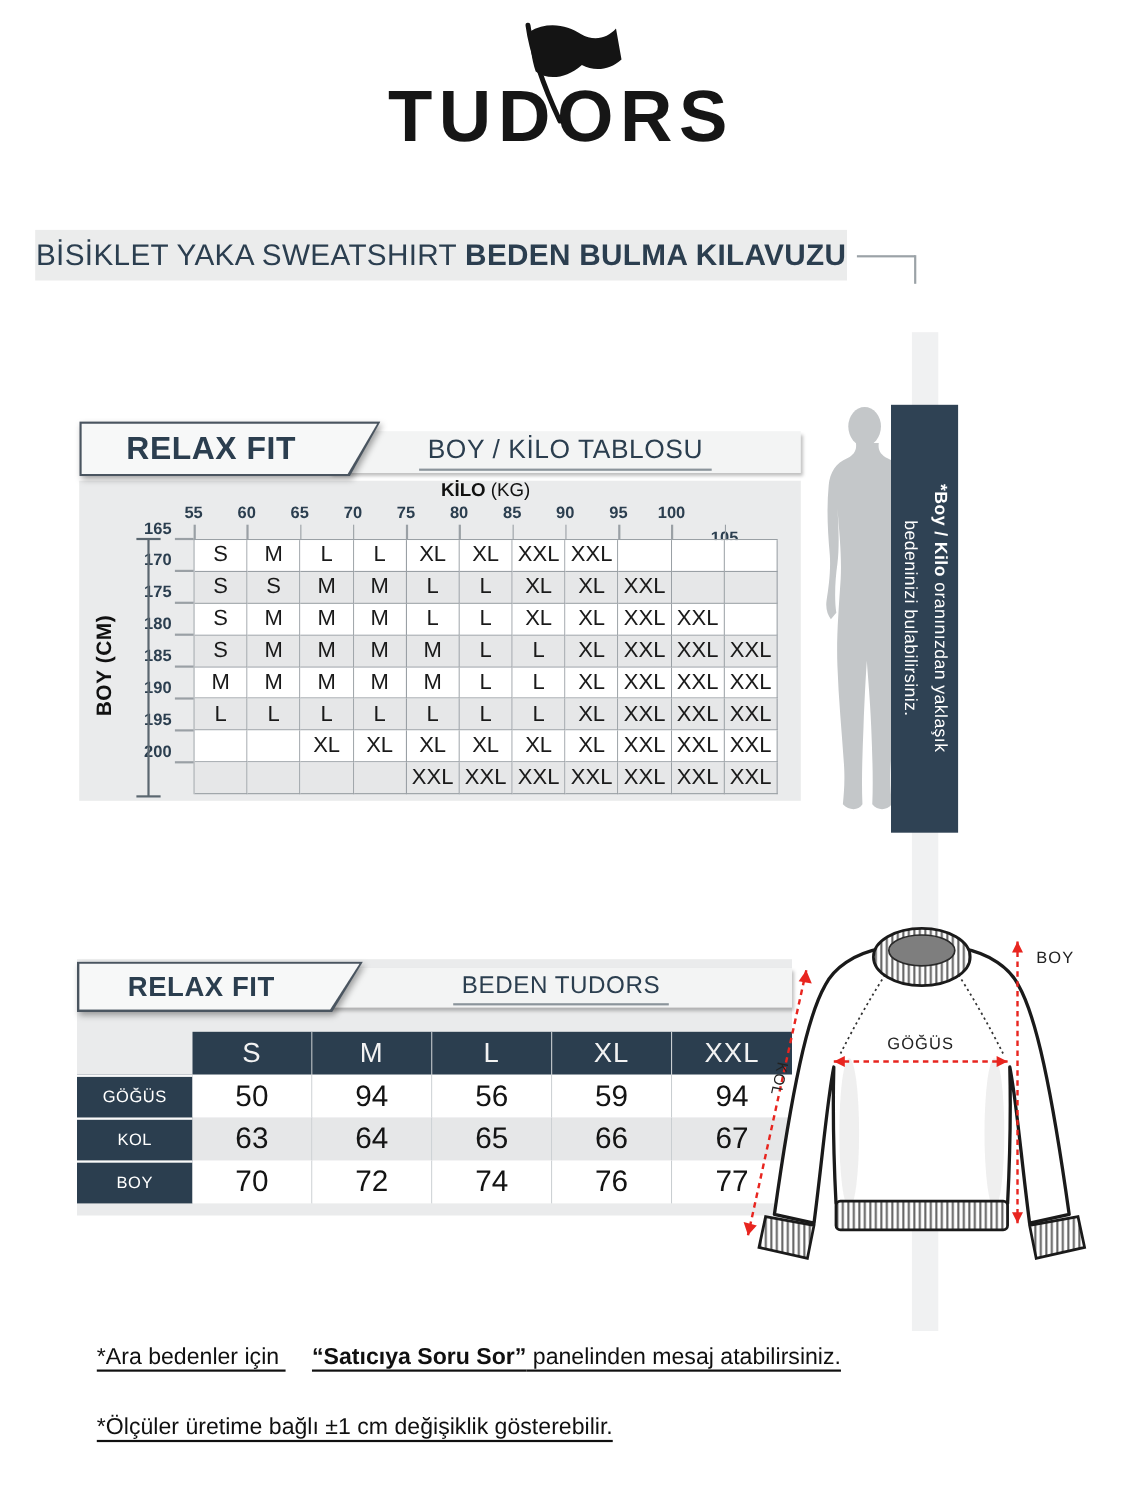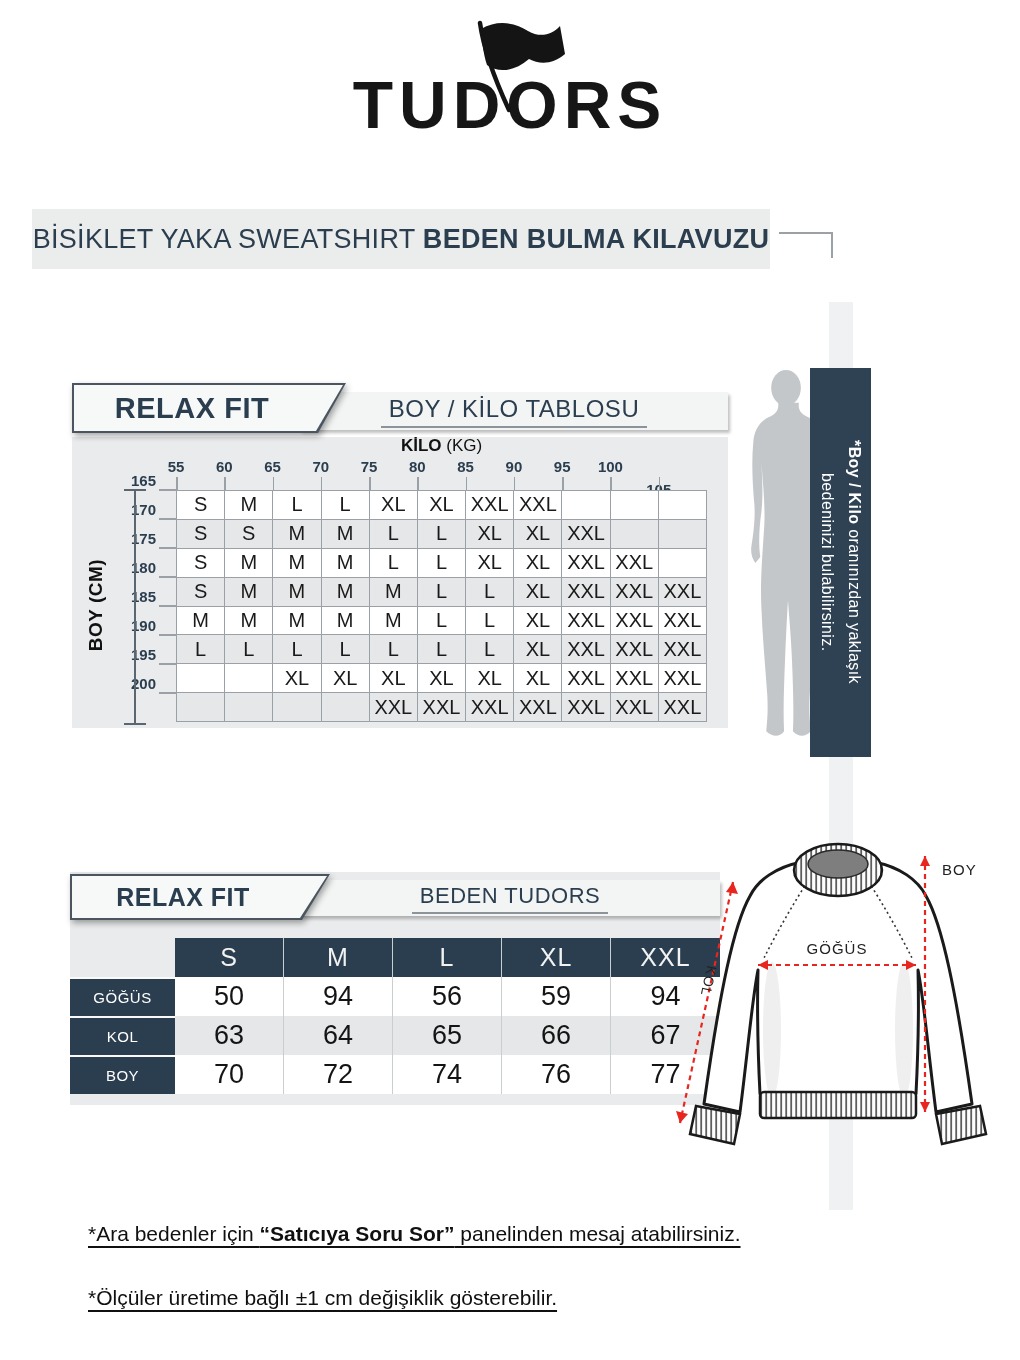--- a/index.html
+++ b/index.html
@@ -11,21 +11,21 @@
   .page{position:relative;width:1020px;height:1360px;background:#fff;margin:0 auto;overflow:hidden;}
   .abs{position:absolute;}
 
   
   .logo-wrap{left:0;top:20px;width:1020px;height:140px;text-align:center;}
   .logo-text{position:absolute;left:0;top:52px;width:100%;font-size:66px;font-weight:bold;
     letter-spacing:6px;color:#161616;line-height:1;}
   .flag-svg{position:absolute;left:466px;top:0;width:110px;height:96px;}
 
   
-  .title-bar{left:32px;top:209px;width:738px;height:60px;background:#ebecec;
+  .title-bar{left:32px;top:209px;width:738px;height:46px;background:#ebecec;
     display:flex;align-items:center;justify-content:center;font-size:27px;color:var(--navy);
     letter-spacing:.3px;white-space:pre;}
   .title-bar .b{font-weight:bold;}
   .conn-h{left:779px;top:232px;width:53px;height:2px;background:#9ba2a7;}
   .conn-v{left:831px;top:232px;width:2px;height:26px;background:#9ba2a7;}
   .strip{left:829px;top:302px;width:24px;height:908px;background:var(--strip);z-index:0;}
 
   
   .badge{filter:drop-shadow(2px 3px 3px rgba(0,0,0,.35));z-index:5;}
   .badge .bg{position:absolute;inset:0;background:#4a5560;
@@ -86,21 +86,21 @@
     font-size:27px;color:#141414;border-right:1px solid var(--sep);}
   .t-val.shade{background:var(--rowgray);}
   .t-last{border-right:none;}
 
   
   .sweatshirt-svg{left:660px;top:840px;width:360px;height:310px;z-index:2;}
 
   
   .note{left:88px;width:900px;font-size:21px;color:#101010;
     text-decoration:underline;text-decoration-thickness:1.5px;text-underline-offset:5px;}
-  .note .b{font-weight:bold;}
+  .note .b{font-weight:bold;margin-left:24px;}
   .note1{top:1222px;}
   .note2{top:1286px;}
 </style>
 </head>
 <body>
 
 <div class="page">
 
   <div class="abs logo-wrap">
     <div class="logo-text">TUDORS</div>

